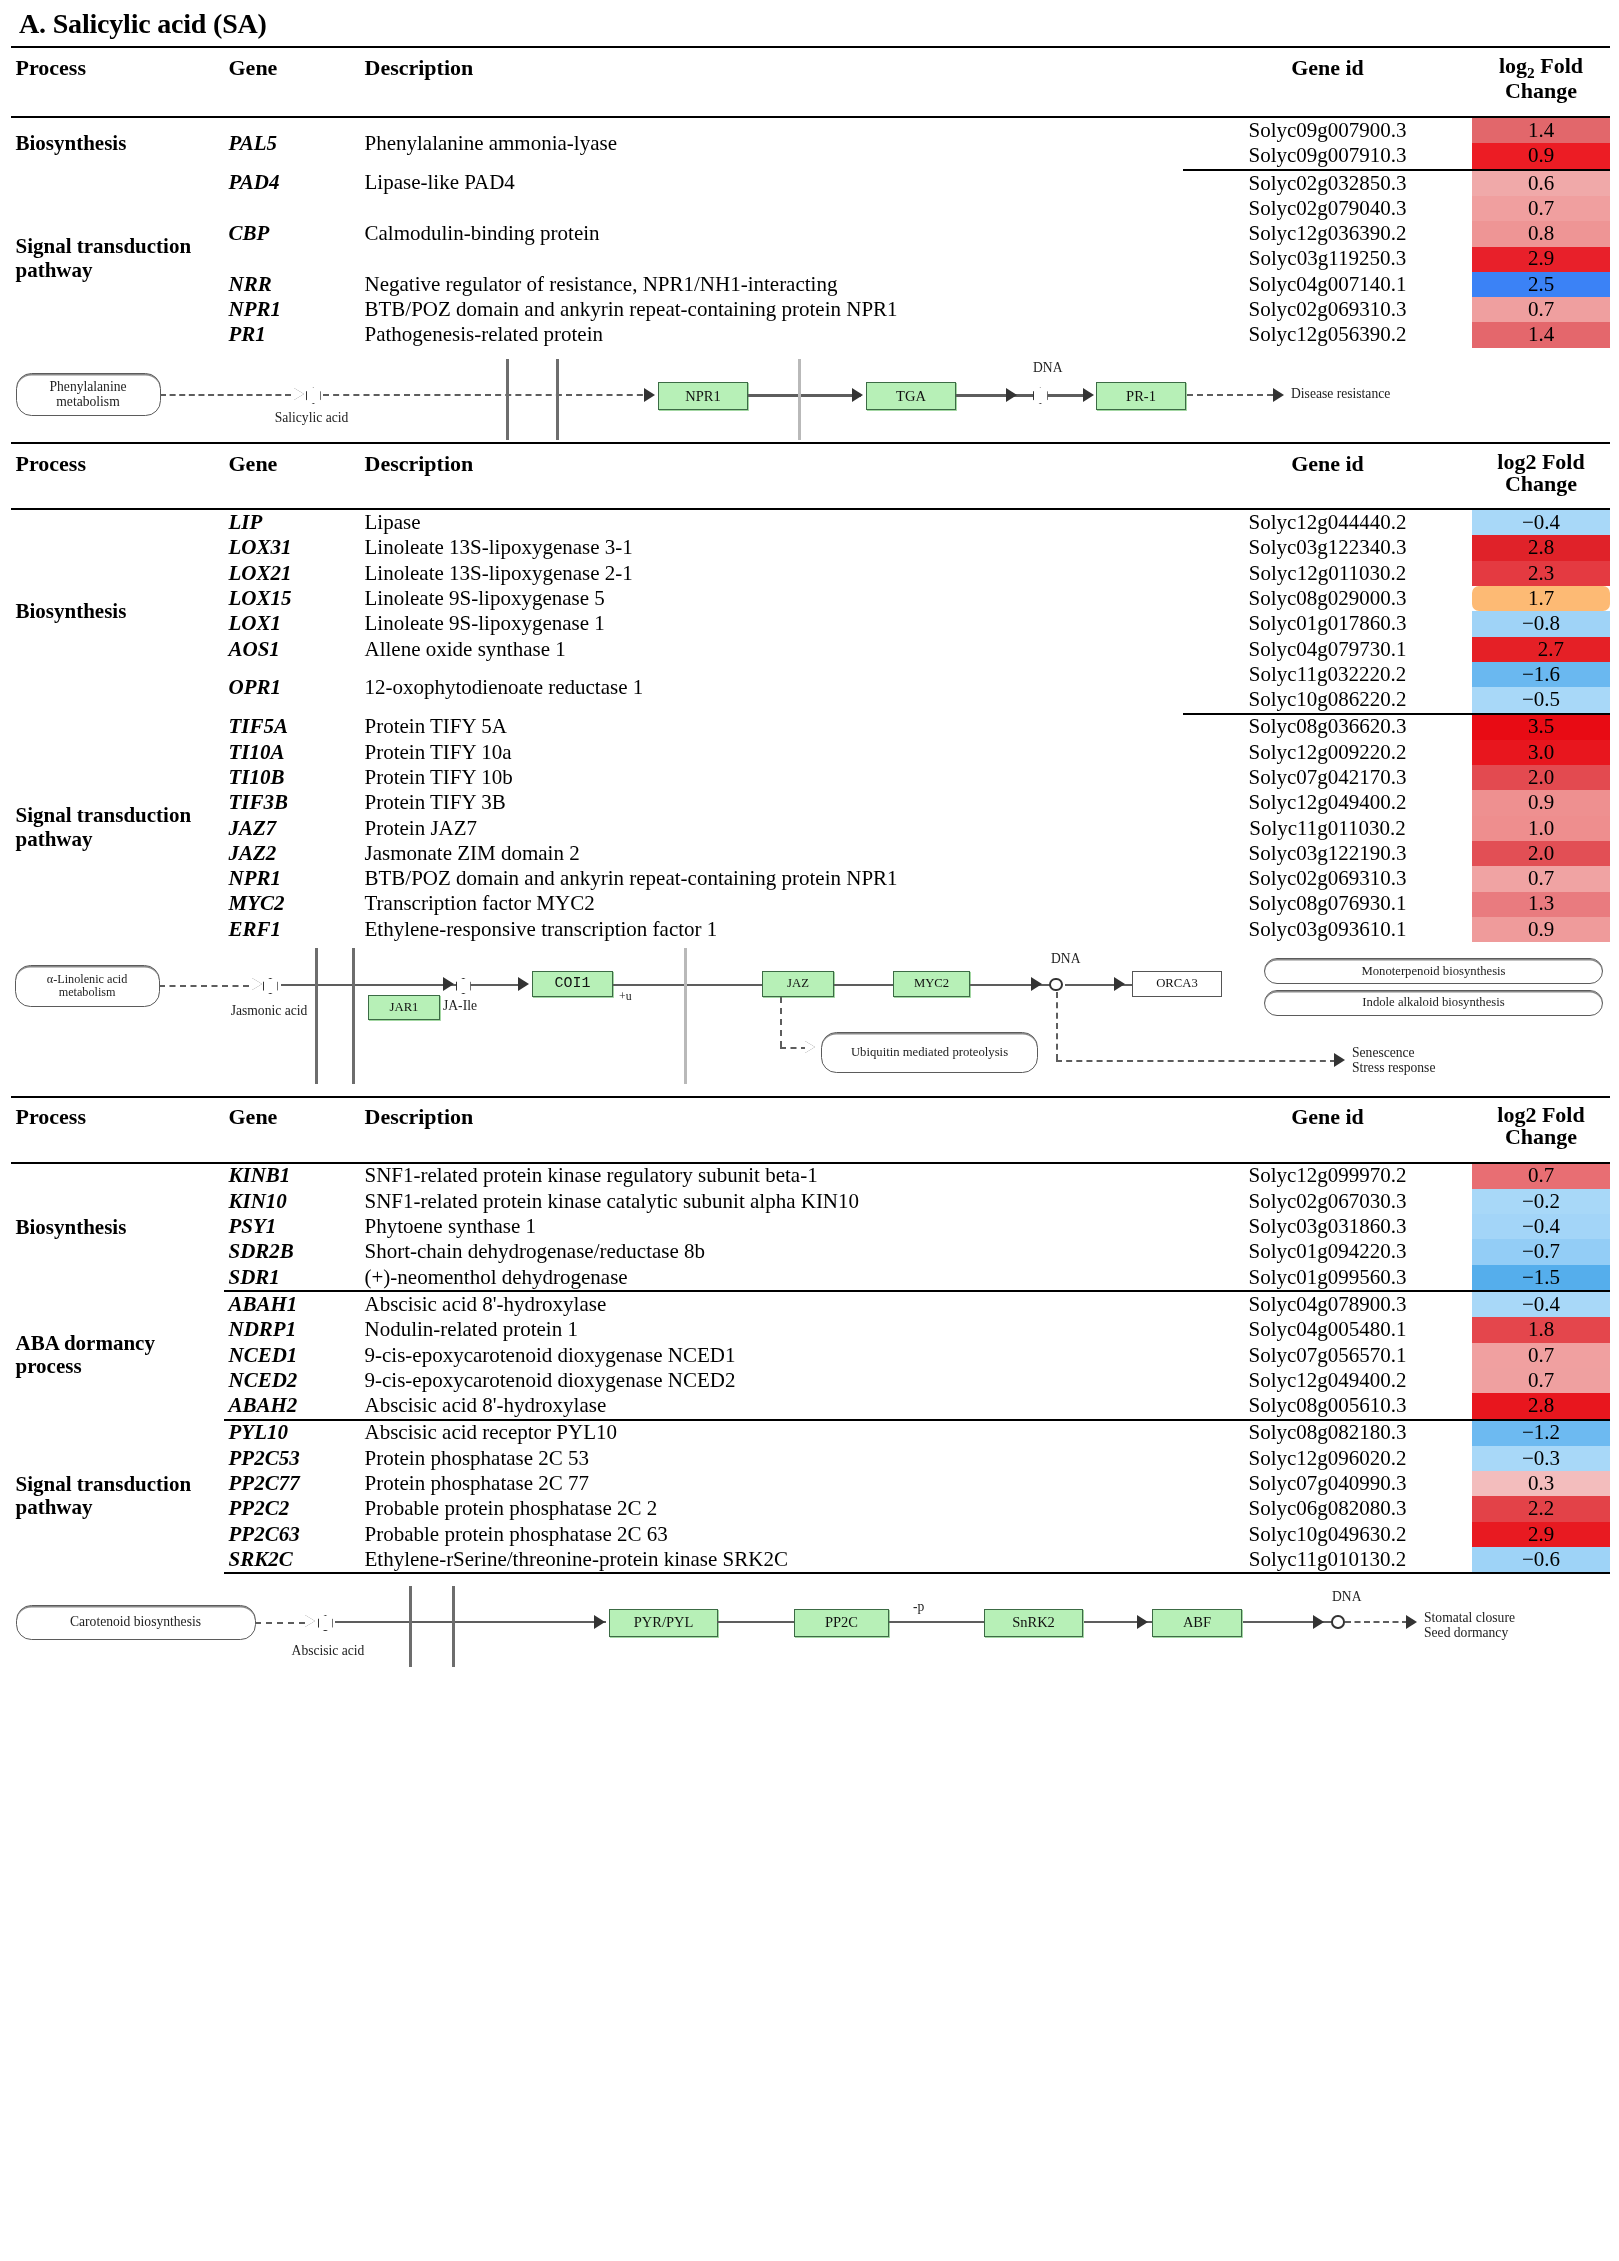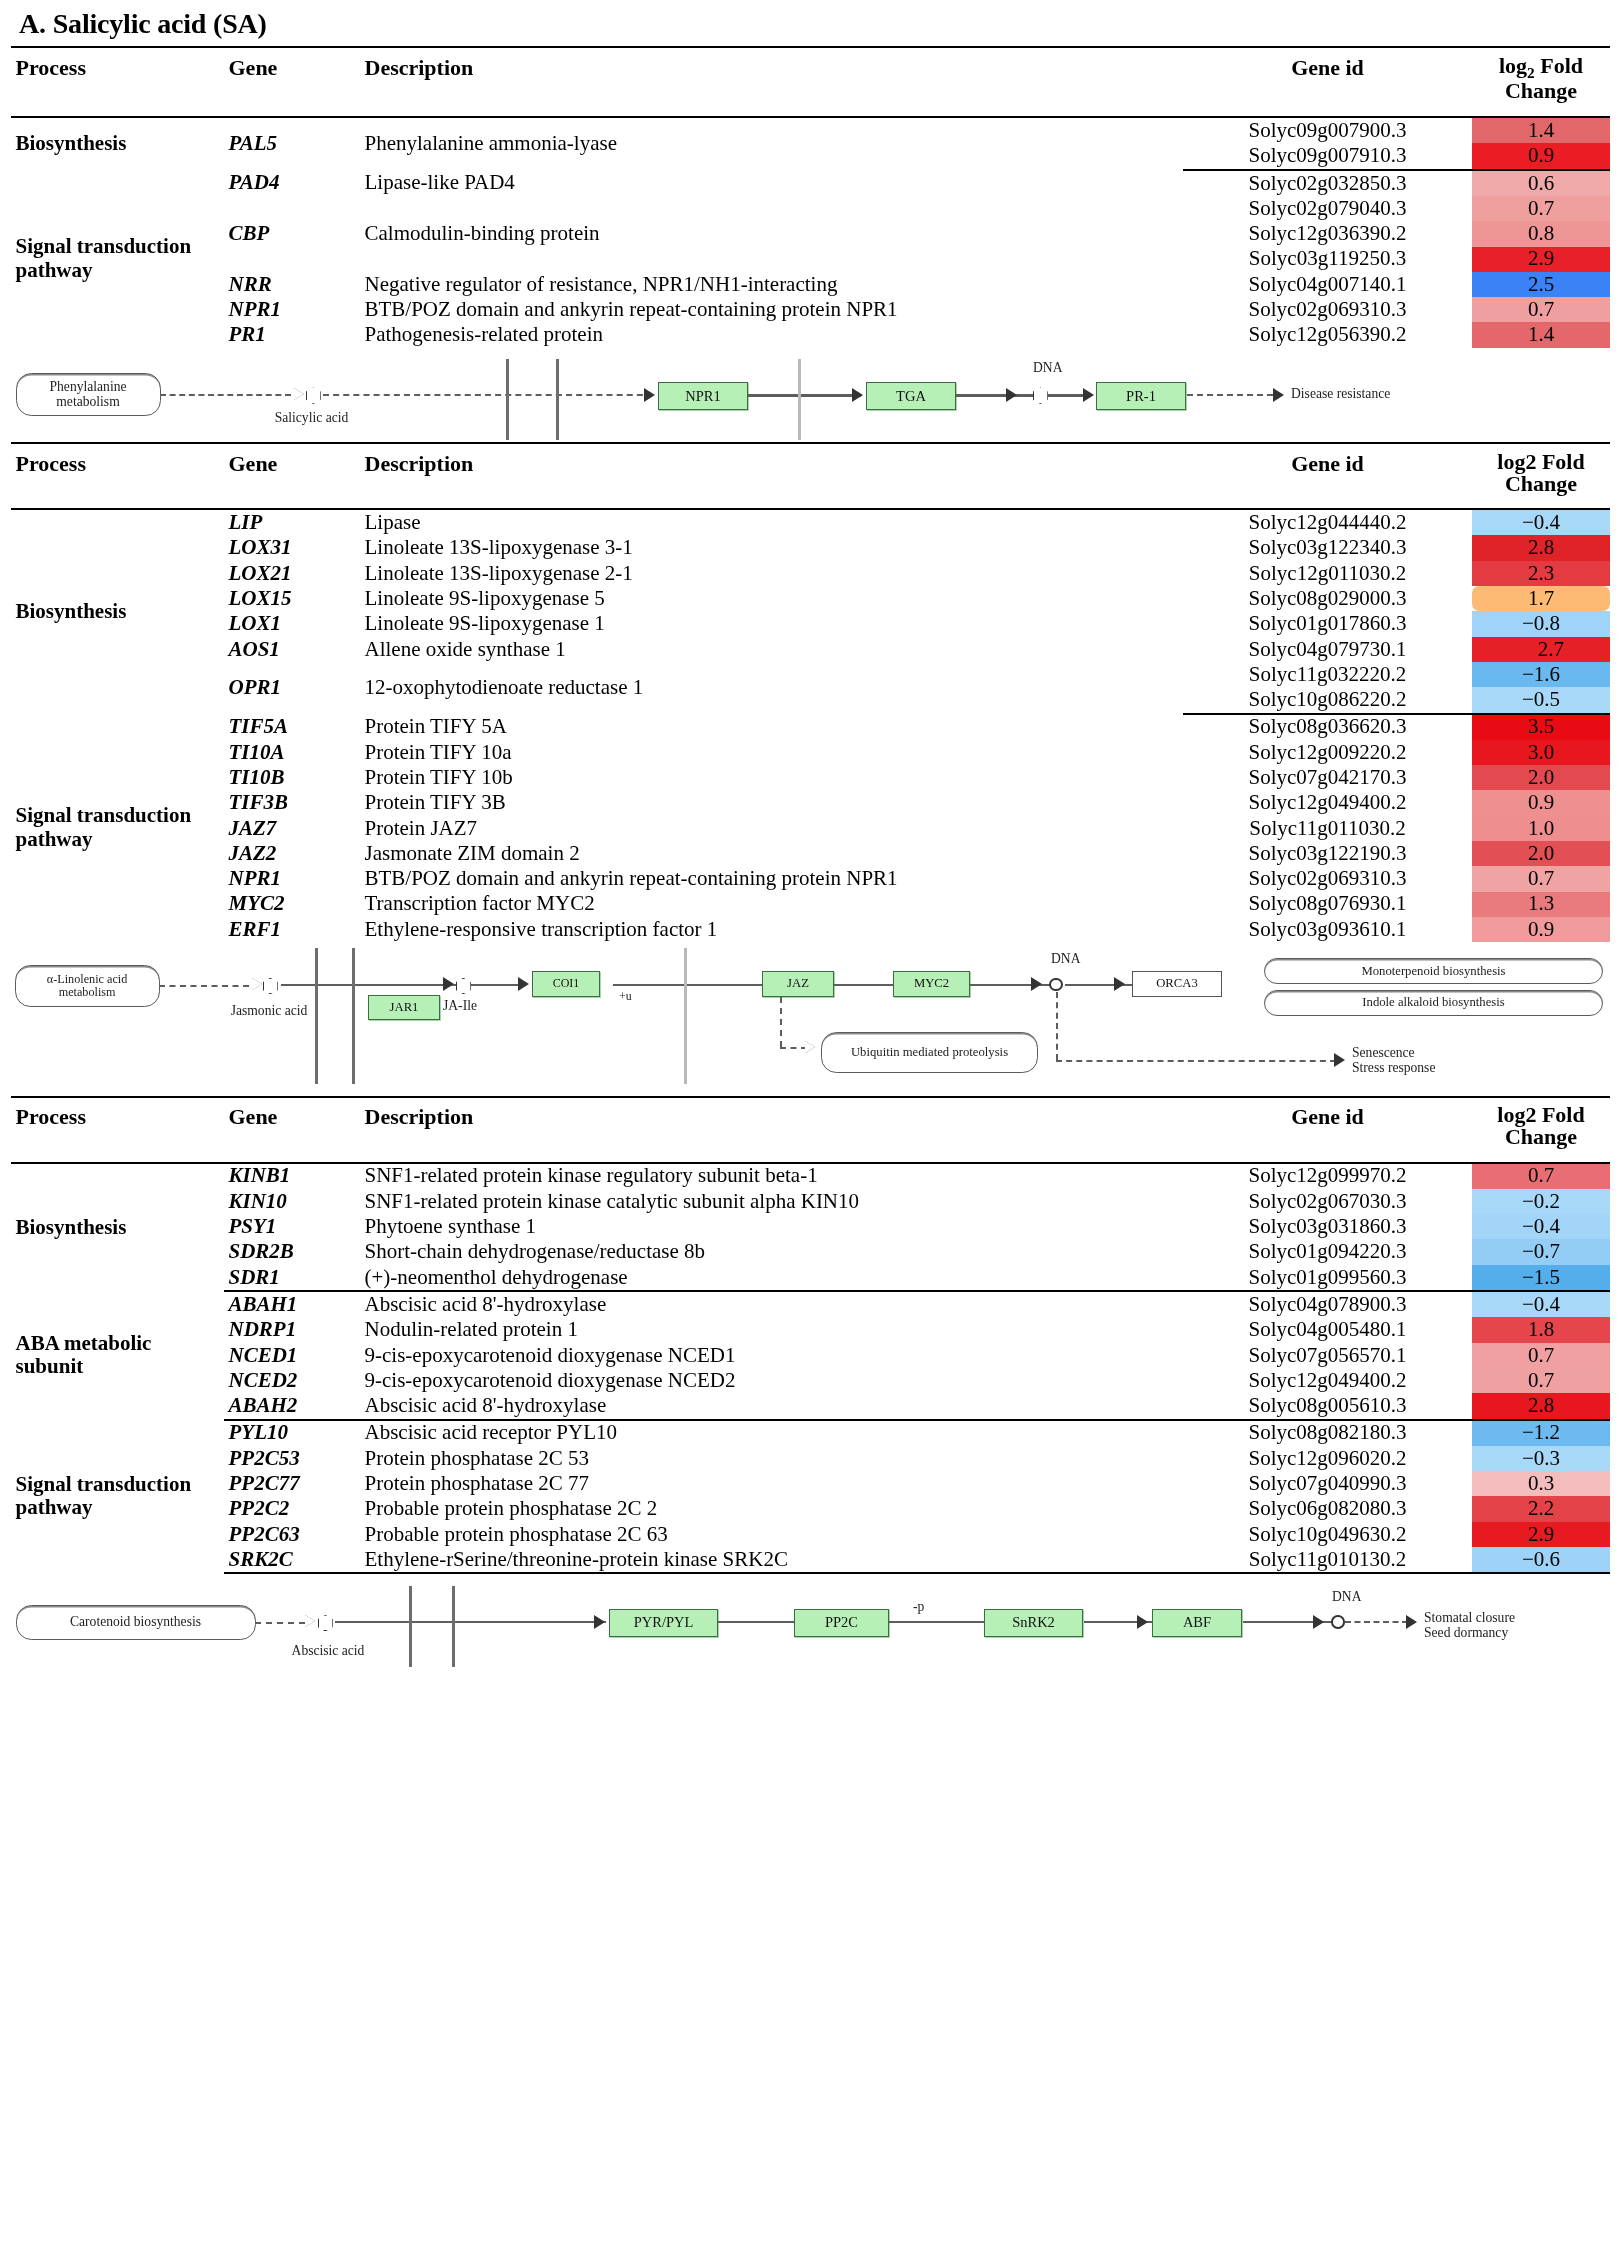--- a/index.html
+++ b/index.html
@@ -378,21 +378,21 @@
     <div class="pwlabel c" style="left:199px;top:58px;width:118px;">Jasmonic acid</div>
     <div class="solidline" style="left:270px;top:39px;width:194px;"></div>
     <div class="vline" style="left:304px;top:3.6px;height:136px;"></div>
     <div class="vline" style="left:341px;top:3.6px;height:136px;"></div>
     <div class="node-green" style="left:357px;top:50px;width:72px;height:25px;font-size:12.7px;">JAR1</div>
     <div class="arrow" style="left:432px;top:32px;"></div>
     <div class="hex" style="left:445px;top:33px;"></div>
     <div class="pwlabel" style="left:432px;top:53px;">JA-Ile</div>
     <div class="solidline" style="left:461px;top:39px;width:52px;"></div>
     <div class="arrow" style="left:507px;top:32px;"></div>
-    <div class="node-green" style="left:521px;top:26px;width:68px;height:26px;font-size:12px;">COI1</div>
+    <div class="node-green" style="left:521px;top:26px;width:81px;height:26px;font-size:15px;font-family:Liberation Mono, monospace;">COI1</div>
     <div class="solidline" style="left:602px;top:39px;width:149px;"></div>
     <div class="pwlabel" style="left:608px;top:45px;font-size:11.8px;">+u</div>
     <div class="vline grey" style="left:673px;top:3.6px;height:136px;"></div>
     <div class="node-green" style="left:751px;top:26px;width:72px;height:26px;font-size:12.7px;">JAZ</div>
     <div class="solidline" style="left:823px;top:39px;width:59px;"></div>
     <div class="node-green" style="left:882px;top:26px;width:77px;height:26px;font-size:12.7px;">MYC2</div>
     <div class="solidline" style="left:959px;top:39px;width:81px;"></div>
     <div class="arrow" style="left:1020px;top:32px;"></div>
     <div class="pwlabel" style="left:1040px;top:6.3px;">DNA</div>
     <div class="circ" style="left:1038px;top:33px;"></div>
@@ -458,21 +458,21 @@
         <td class="fc" style="background: rgb(147, 205, 246);">−0.7</td>
       </tr>
       <tr class="grp-end">
         <td class="gene">SDR1</td>
         <td class="desc">(+)-neomenthol dehydrogenase</td>
         <td class="gid">Solyc01g099560.3</td>
         <td class="fc" style="background: rgb(85, 174, 236);">−1.5</td>
       </tr>
 
       <tr>
-        <td class="process" rowspan="5">ABA metabolic subunit</td>
+        <td class="process" rowspan="5">ABA dormancy process</td>
         <td class="gene">ABAH1</td>
         <td class="desc">Abscisic acid 8'-hydroxylase</td>
         <td class="gid">Solyc04g078900.3</td>
         <td class="fc" style="background: rgb(168, 216, 248);">−0.4</td>
       </tr>
       <tr>
         <td class="gene">NDRP1</td>
         <td class="desc">Nodulin-related protein 1</td>
         <td class="gid">Solyc04g005480.1</td>
         <td class="fc" style="background: rgb(228, 70, 76);">1.8</td>

